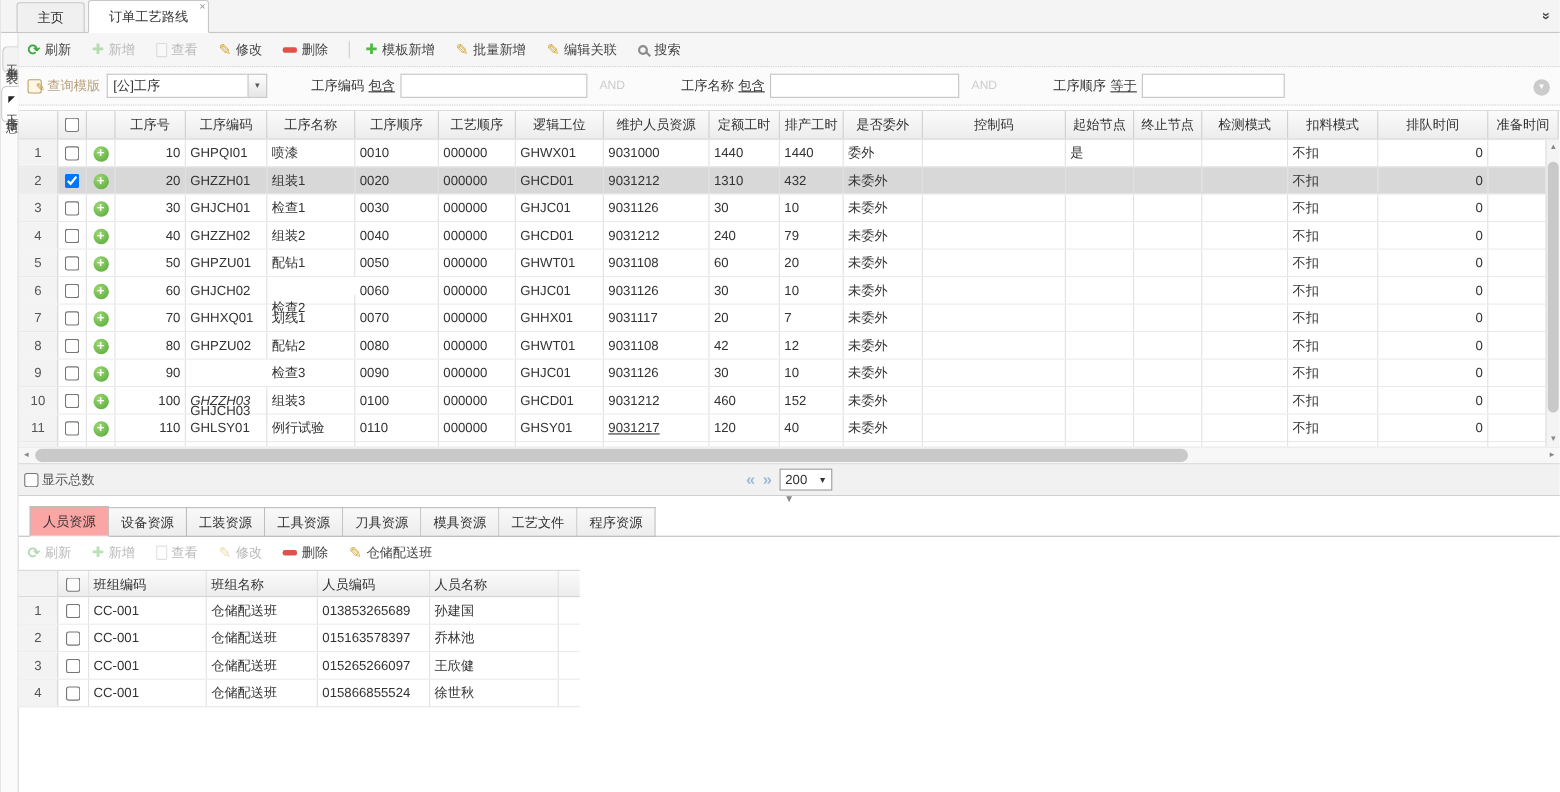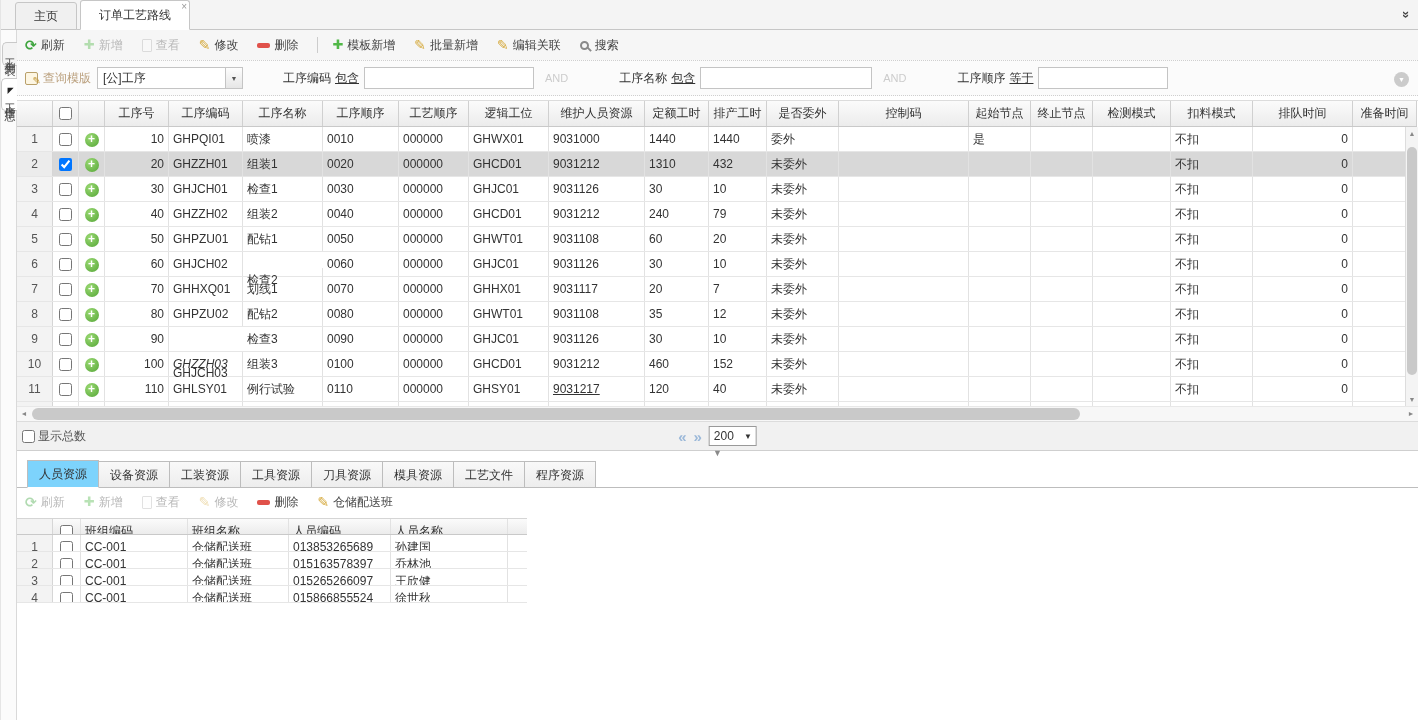--- a/index.html
+++ b/index.html
@@ -88,24 +88,24 @@
 .psel .sa{font-size:8px;color:#333}
 
 
 .splitter{height:9px;position:relative;background:#fff}
 .splitter .handle{position:absolute;left:50%;top:-2px;transform:translateX(-50%);font-size:9px;color:#8a8a8a;cursor:pointer;line-height:9px}
 
 
 .btabs{display:flex;align-items:flex-end;height:28px;border-bottom:1px solid #bdbdbd;padding-left:10px;background:#fff}
 .btab{height:27px;line-height:26px;padding:0 11px;border:1px solid #bdbdbd;border-bottom:1px solid #bdbdbd;background:linear-gradient(#f9f9f9,#ededed);margin-bottom:-1px;cursor:pointer;white-space:nowrap}
 .btab + .btab{border-left:none}
-.btab.active{background:#7dd3fc;border-bottom-color:#fff;height:28px;line-height:27px}
+.btab.active{background:#fca5a5;border-bottom-color:#fff;height:28px;line-height:27px}
 .btoolbar{height:28px;display:flex;align-items:center;padding-left:8px}
 .bgridwrap{margin-top:2px}
-.bgrow{display:flex;height:17px;border-bottom:1px solid #e6e6e6;background:#fff;width:510px}
+.bgrow{display:flex;height:25px;border-bottom:1px solid #e6e6e6;background:#fff;width:510px}
 .bgrow.header{background:linear-gradient(#fbfbfb,#ececec);border-bottom:1px solid #c9c9c9;border-top:1px solid #d5d5d5}
 </style>
 </head>
 <body>
 
 <div class="app">
 
   <div class="tabbar">
     <div style="display:flex;align-items:flex-end;height:100%">
         <div class="tab"><span>主页</span></div>
@@ -370,21 +370,21 @@
             <div class="gcell num" style="width: 36px;">8</div>
             <div class="gcell cb" style="width: 26px;"><input type="checkbox" style=""></div>
             <div class="gcell plus" style="width: 26px;"><span class="plus-ic">+</span></div>
             <div class="gcell ar" style="width: 64px;">80</div>
             <div class="gcell" style="width: 74px;">GHPZU02</div>
             <div class="gcell" style="width: 80px;">配钻2</div>
             <div class="gcell" style="width: 76px;">0080</div>
             <div class="gcell" style="width: 70px;">000000</div>
             <div class="gcell" style="width: 80px;">GHWT01</div>
             <div class="gcell" style="width: 96px;">9031108</div>
-            <div class="gcell" style="width: 64px;">35</div>
+            <div class="gcell" style="width: 64px;">42</div>
             <div class="gcell" style="width: 58px;">12</div>
             <div class="gcell" style="width: 72px;">未委外</div>
             <div class="gcell" style="width: 130px;"></div>
             <div class="gcell" style="width: 62px;"></div>
             <div class="gcell" style="width: 62px;"></div>
             <div class="gcell" style="width: 78px;"></div>
             <div class="gcell" style="width: 82px;">不扣</div>
             <div class="gcell ar" style="width: 100px;">0</div>
             <div class="gcell" style="width: 64px;"></div>
           </div>

